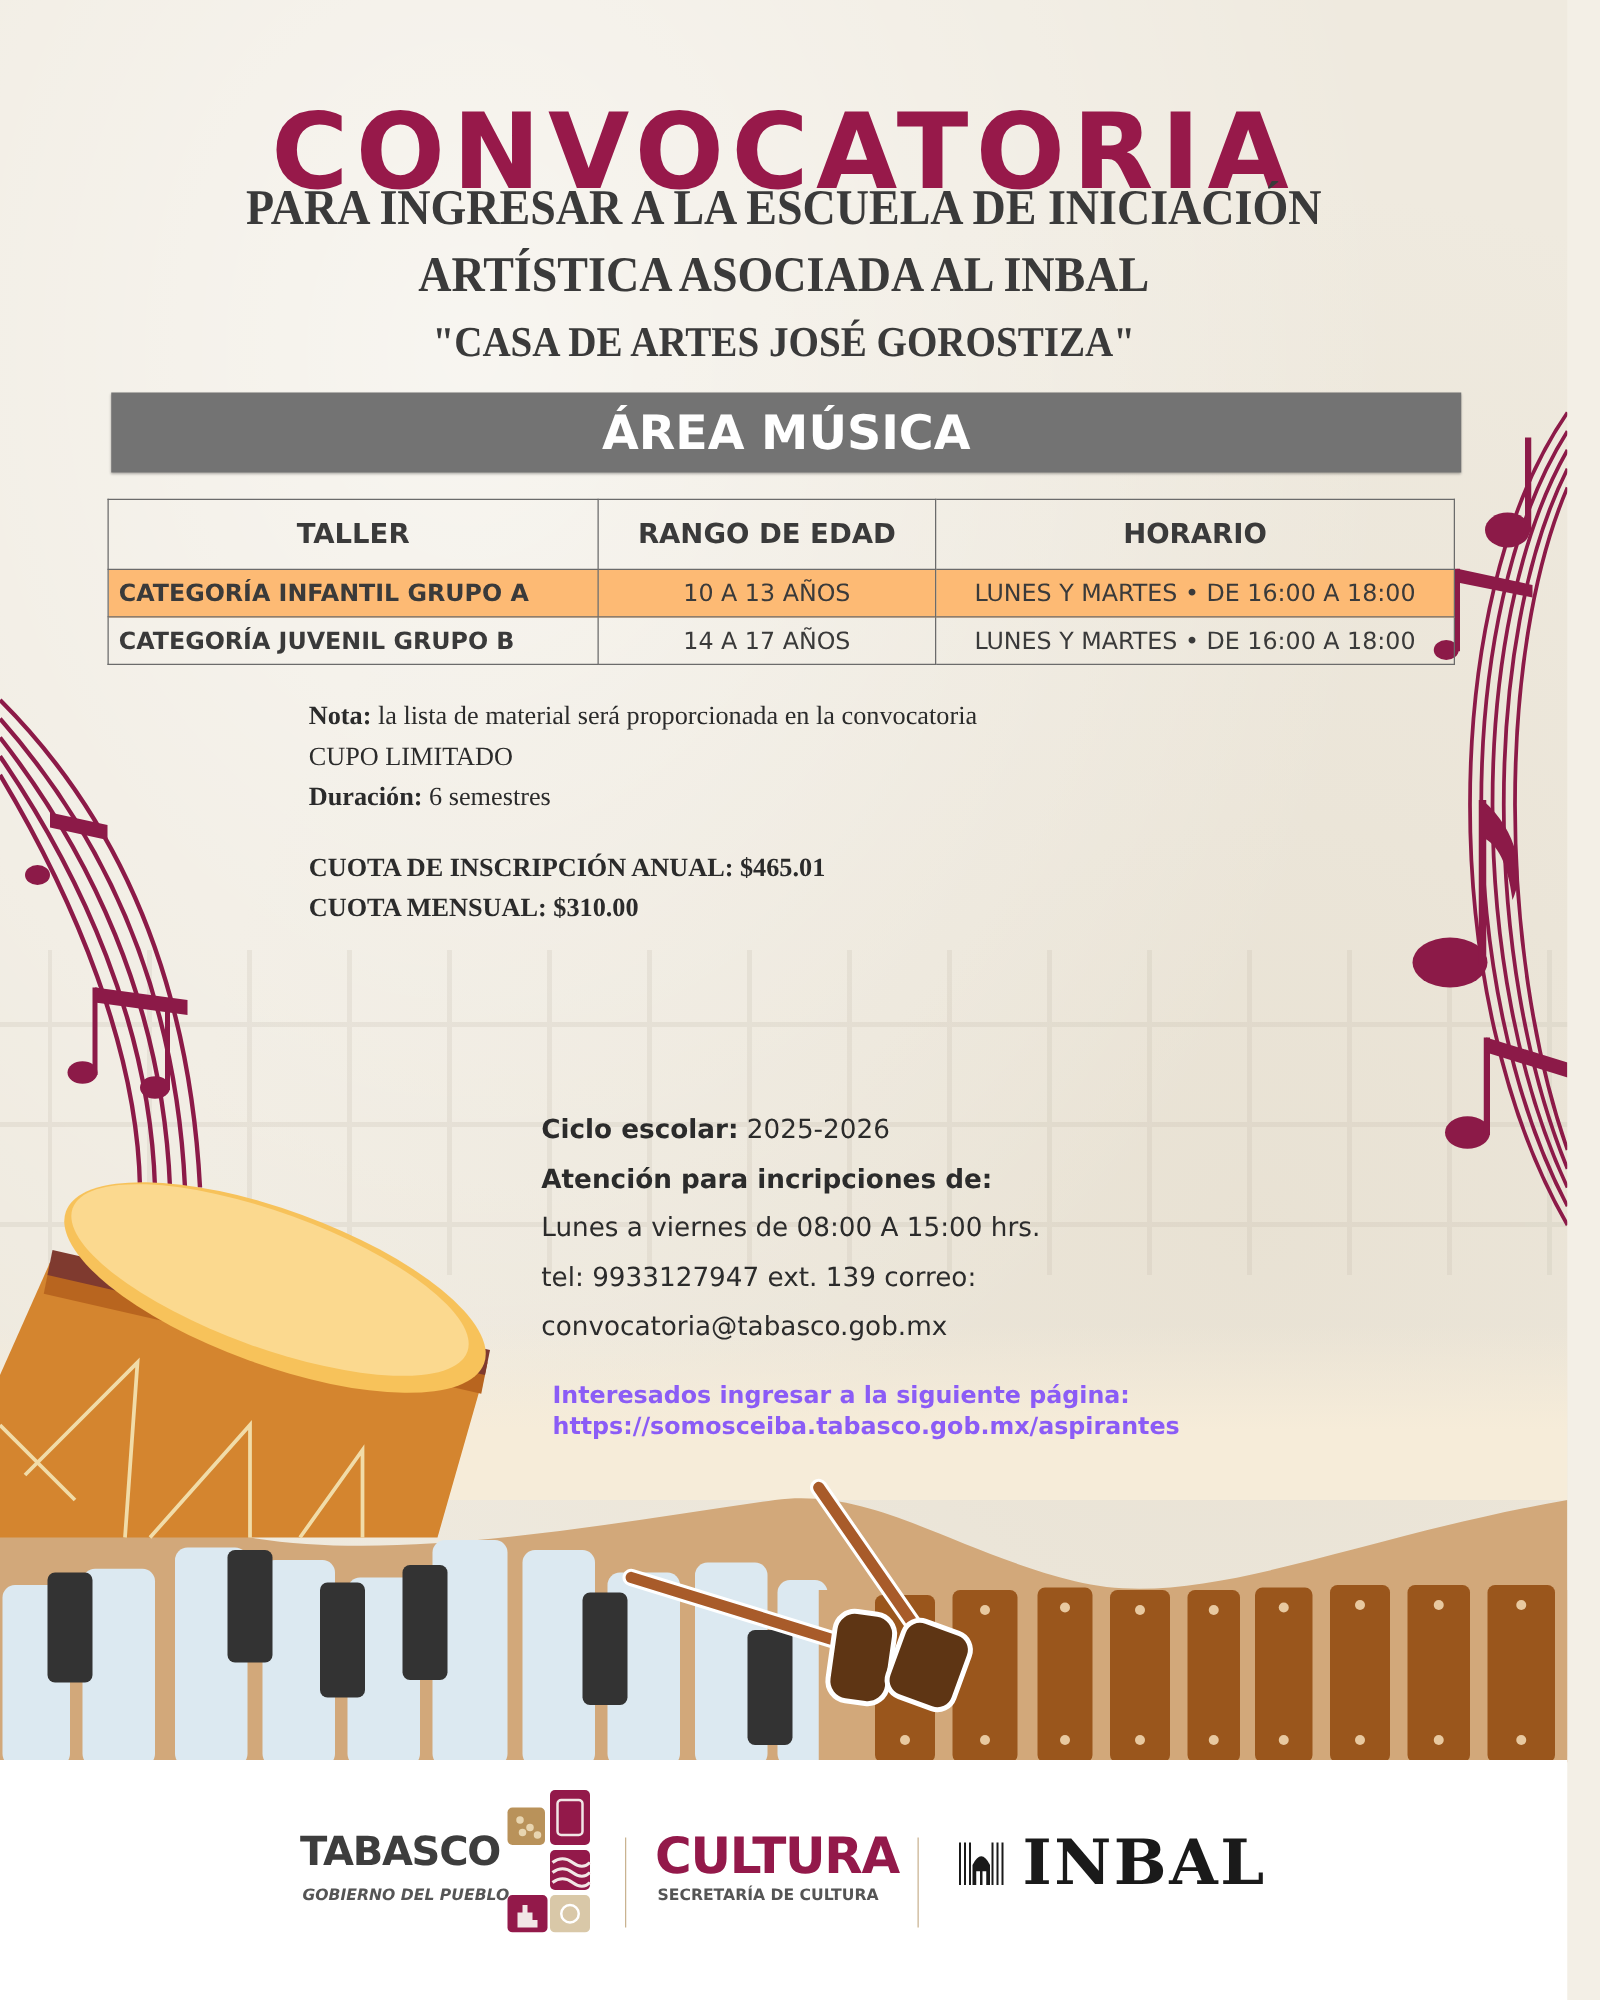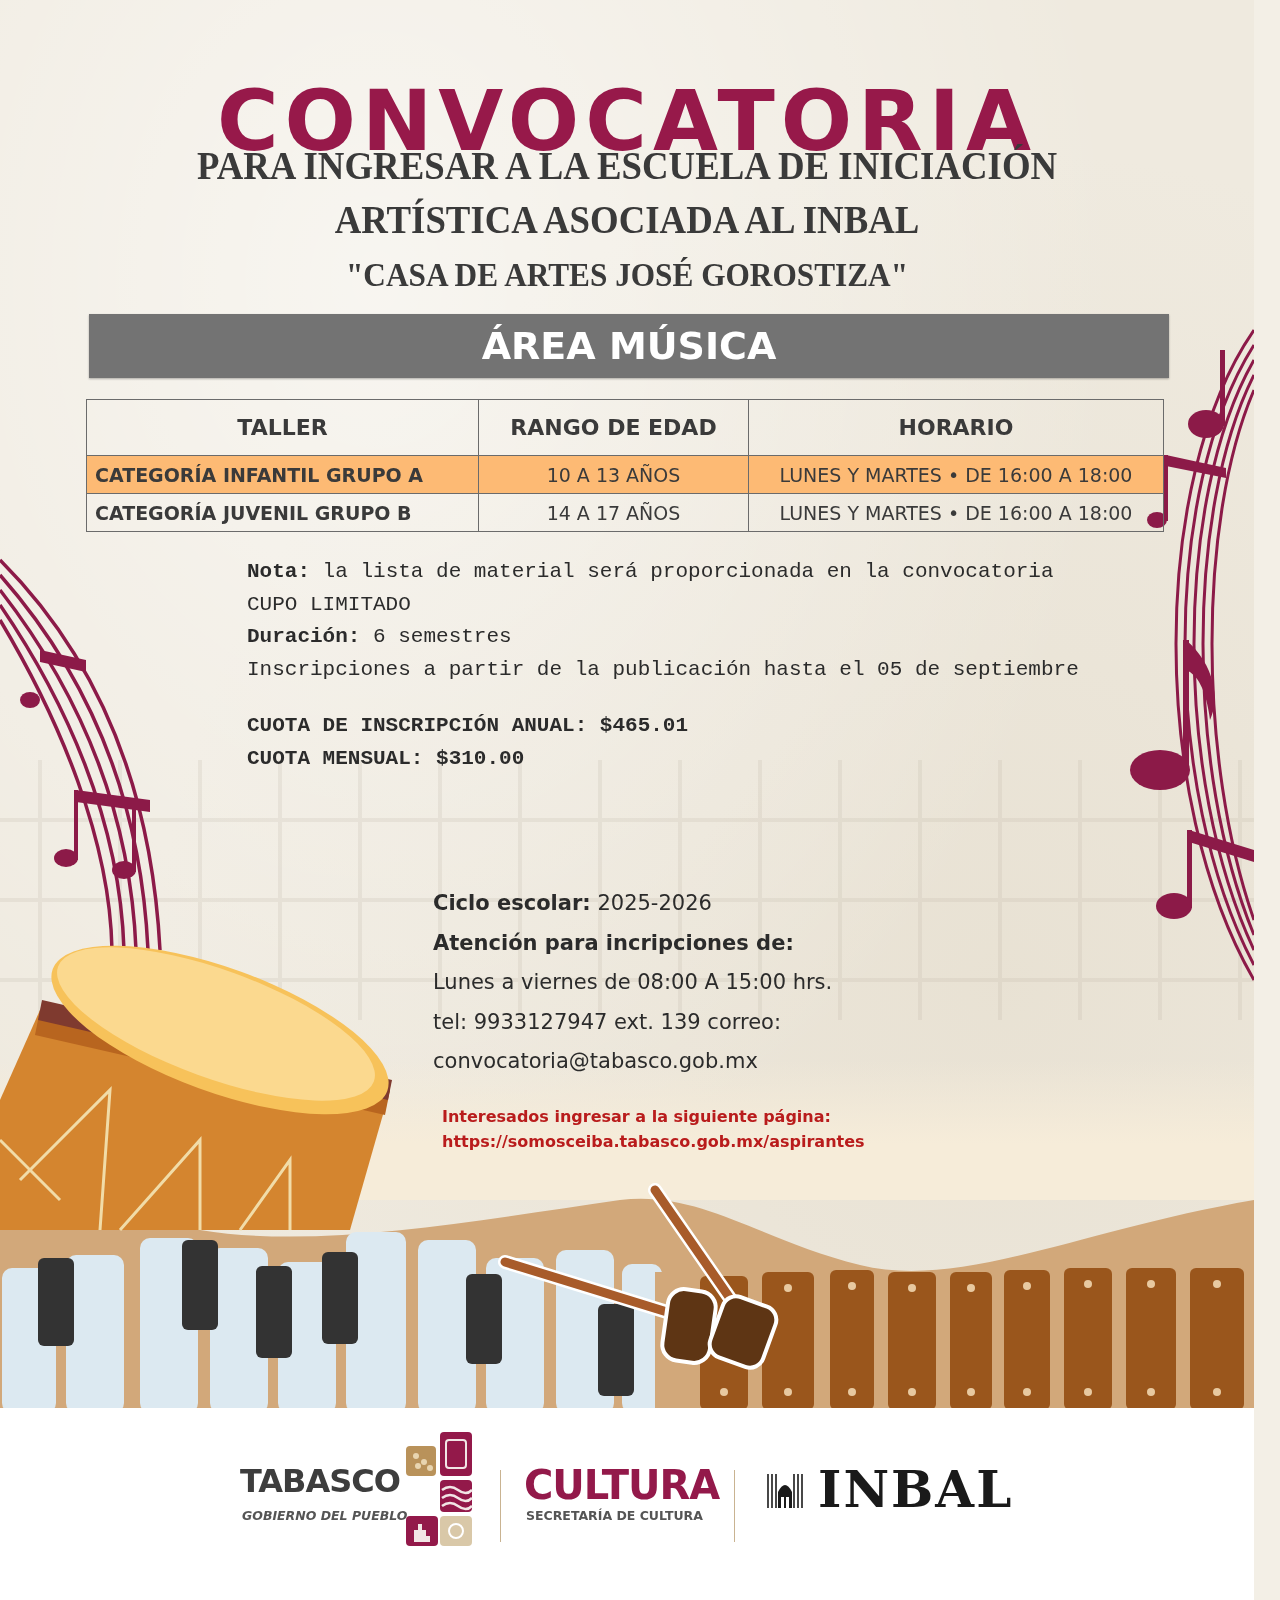--- a/index.html
+++ b/index.html
@@ -64,37 +64,37 @@
     height: 56px; font-size: 22px; font-weight: bold;
   }
   table.workshops td { height: 38px; font-size: 19px; }
   table.workshops td.taller { text-align: left; padding-left: 8px; font-weight: bold; font-size: 19px; }
   table.workshops tr.shaded td { background: #fdba74; }
   table.workshops col.c1 { width: 392px; }
   table.workshops col.c2 { width: 270px; }
 
   .info {
     position: absolute; left: 247px; top: 556px; width: 880px;
-    font-family: Liberation Mono, monospace; font-size: 21px; color: #2b2b2b;
+    font-family: Liberation Serif, serif; font-size: 21px; color: #2b2b2b;
     line-height: 32.5px;
   }
   .info b { font-weight: bold; }
   .info .gap { height: 24px; }
   .info .fees { font-weight: bold; font-size: 21px; }
 
   .contact {
     position: absolute; left: 433px; top: 884px; width: 560px;
     font-family: "DejaVu Sans", sans-serif; font-size: 21px; color: #2b2b2b;
     line-height: 39.5px;
   }
 
   .link-block {
     position: absolute; left: 442px; top: 1104px; width: 620px;
-    font-family: "DejaVu Sans", sans-serif; font-weight: bold; font-size: 16px;
-    color: #b91c1c; line-height: 25px;
+    font-family: "DejaVu Sans", sans-serif; font-weight: bold; font-size: 19px;
+    color: #8b5cf6; line-height: 25px;
   }
 
   .instruments { position: absolute; left: 0; top: 0; width: 1254px; height: 1410px; pointer-events: none; }
   .instruments svg { position: absolute; left: 0; top: 0; }
 
   .footer {
     position: absolute; left: 0; right: 0; top: 1408px; height: 192px;
     background: #ffffff;
   }
   .tabasco-word {
@@ -287,21 +287,20 @@
 </table>
 
 <div class="info">
   <div>
     <b>Nota:</b><span> la lista de material será proporcionada en la convocatoria</span>
   </div>
   <div>CUPO LIMITADO</div>
   <div>
     <b>Duración:</b><span> 6 semestres</span>
   </div>
-  <div>Inscripciones a partir de la publicación hasta el 05 de septiembre</div>
   <div class="gap"></div>
   <div class="fees">CUOTA DE INSCRIPCIÓN ANUAL: $465.01</div>
   <div class="fees">CUOTA MENSUAL: $310.00</div>
   <div class="gap"></div>
 </div>
 
 <div class="contact">
   <div>
     <b>Ciclo escolar:</b><span> 2025-2026</span>
   </div>

